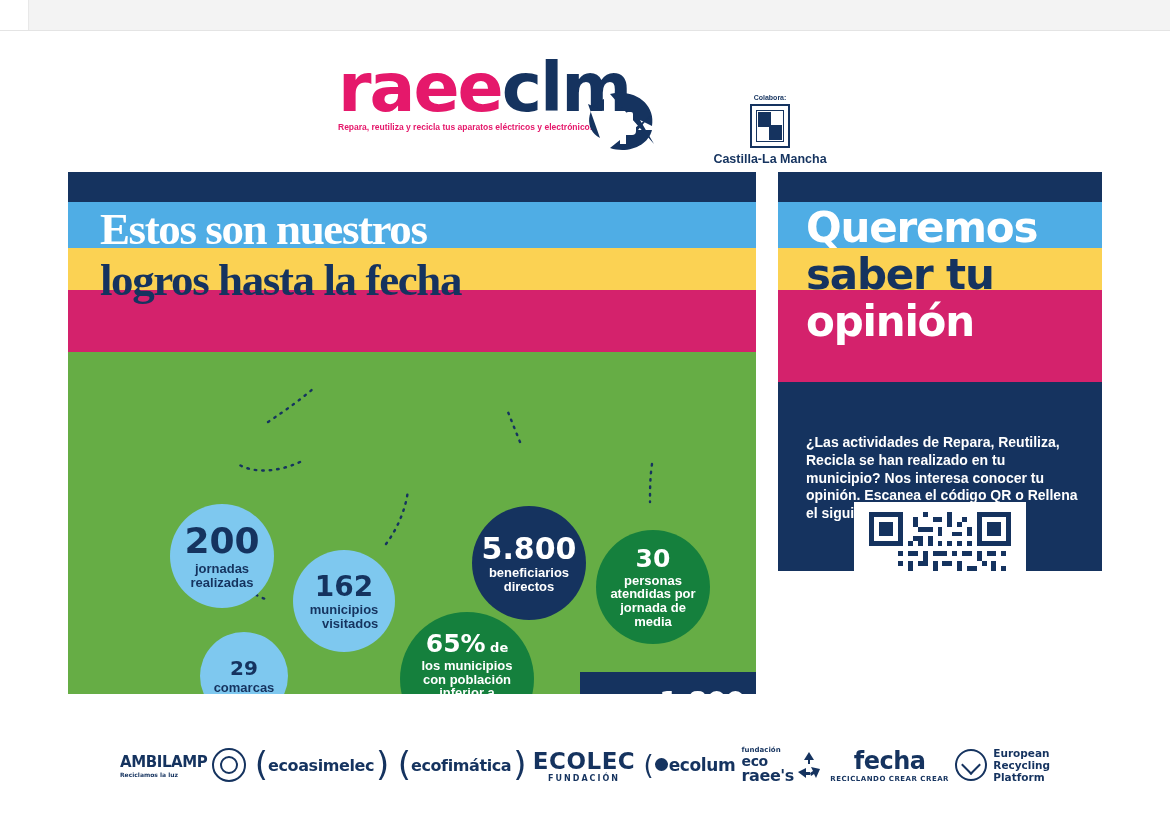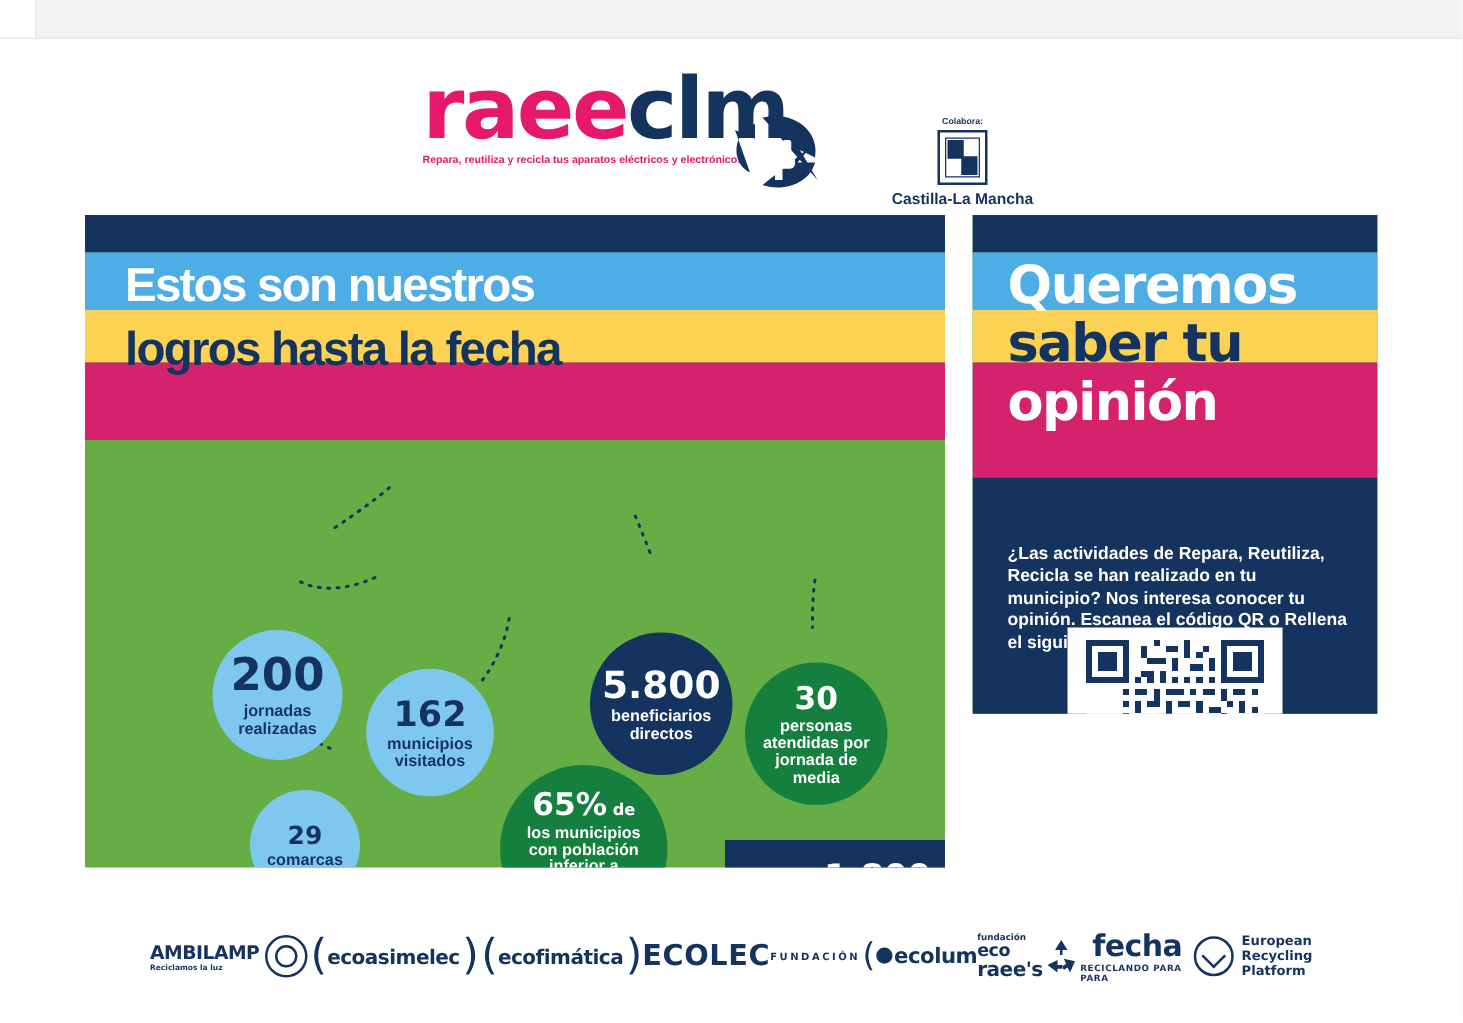--- a/index.html
+++ b/index.html
@@ -119,23 +119,23 @@
   .band { position: absolute; left: 0; width: 688px; }
   .band-navy { top: 0; height: 30px; background: #15335f; }
   .band-blue { top: 30px; height: 46px; background: #4fade5; }
   .band-yellow { top: 76px; height: 42px; background: #fbd253; }
   .band-pink { top: 118px; height: 62px; background: #d4226c; }
 
   .headline {
     position: absolute;
     left: 32px; top: 32px;
     width: 620px;
-    font-family: Liberation Sans, sans-serif;
-    font-weight: bold;
-    font-size: 38px;
+    font-family: Liberation Serif, serif;
+    font-weight: bold;
+    font-size: 45px;
     line-height: 51px;
     color: #ffffff;
     letter-spacing: -1.4px;
   }
   .headline .l2 { color: #15335f; }
 
   
   .circle {
     position: absolute;
     border-radius: 50%;
@@ -155,21 +155,21 @@
   }
   .circle .sub {
     font-weight: bold;
     font-size: 13px;
     margin-top: 2px;
     padding: 0 8px;
   }
 
   #c-200 { left: 102px; top: 332px; width: 104px; height: 104px; }
   #c-200 .big { font-size: 36px; }
-  #c-162 { left: 225px; top: 363px; width: 102px; height: 102px; }
+  #c-162 { left: 225px; top: 378px; width: 102px; height: 102px; text-align: right; }
   #c-162 .big { font-size: 28px; }
   #c-29  { left: 132px; top: 460px; width: 88px;  height: 88px; }
   #c-29 .big { font-size: 20px; }
   #c-65  { left: 332px; top: 440px; width: 134px; height: 134px; }
   #c-65 .big { font-size: 25px; }
   #c-5800 { left: 404px; top: 334px; width: 114px; height: 114px; background:#15335f; }
   #c-5800 .big { font-size: 30px; }
   #c-30  { left: 528px; top: 358px; width: 114px; height: 114px; }
   #c-30 .big { font-size: 25px; }
 
@@ -595,21 +595,21 @@
         <span class="nm" style="font-size:16px">ecoasimelec</span>
         <span class="paren">)</span>
       </div>
 
       <div class="plogo">
         <span class="paren">(</span>
         <span class="nm" style="font-size:16px">ecofimática</span>
         <span class="paren">)</span>
       </div>
 
-      <div class="plogo" style="flex-direction:row;align-items:center">
+      <div class="plogo" style="flex-direction:column;align-items:center">
         <span class="nm" style="font-size:23px;letter-spacing:0.5px">ECOLEC</span>
         <span class="sm" style="font-size:8px;letter-spacing:2px">FUNDACIÓN</span>
       </div>
 
       <div class="plogo">
         <span class="paren" style="font-size:26px">(</span>
         <span class="eco-dot"></span>
         <span class="nm" style="font-size:17px">ecolum</span>
       </div>
 
@@ -625,21 +625,21 @@
               <path d="M15,2 L20,10 L16,10 L16,14 L14,14 L14,10 L10,10 Z"></path>
               <path d="M4,22 L12,18 L12,22 L16,22 L16,25 L12,25 L12,28 Z"></path>
               <path d="M26,19 L22,28 L20,24 L17,26 L16,23 L19,21 L17,17 Z"></path>
             </g>
           </svg>
         </span>
       </div>
 
       <div class="plogo" style="flex-direction:column;align-items:center">
         <span class="nm" style="font-size:24px;letter-spacing:-0.5px">fecha</span>
-        <span class="sm" style="font-size:7px;letter-spacing:0.5px">RECICLANDO PARA PARA</span>
+        <span class="sm" style="font-size:7px;letter-spacing:0.5px">RECICLANDO CREAR CREAR</span>
       </div>
 
       <div class="plogo">
         <span class="erp-circle"></span>
         <span class="erp-text">European<br>Recycling<br>Platform</span>
       </div>
 
     </div>
   </div>
 

